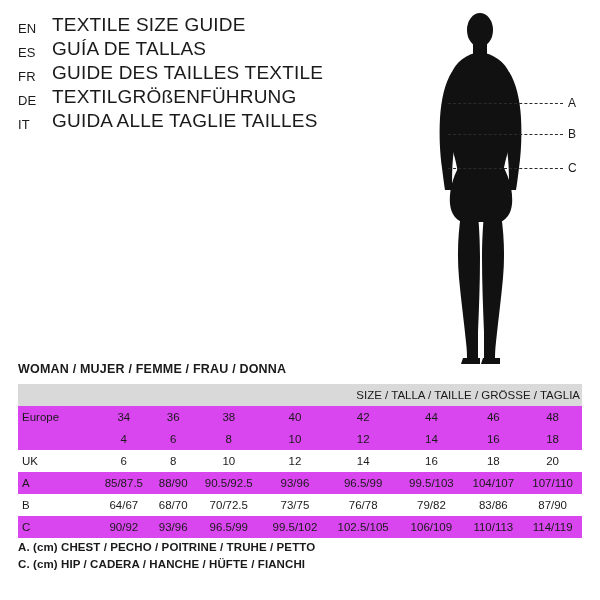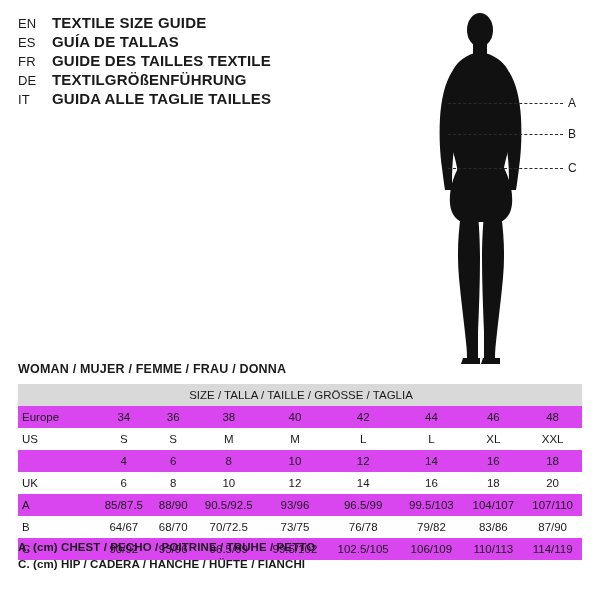--- a/index.html
+++ b/index.html
@@ -28,25 +28,24 @@
     align-items: flex-end;
     margin-bottom: 2px;
   }
   .lang-code {
     width: 34px;
     font-size: 13px;
     letter-spacing: 0.2px;
     color: #1a1a1a;
   }
   .lang-title {
-    font-size: 15px;
+    font-size: 19px;
     letter-spacing: 0.2px;
     color: #1a1a1a;
     white-space: nowrap;
-    font-weight: bold;
   }
 
   
   .figure-wrap {
     position: absolute;
     top: 8px;
     left: 400px;
     width: 195px;
     height: 360px;
   }
@@ -96,21 +95,21 @@
   .size-table td.first {
     text-align: left;
     padding-left: 4px;
     width: 72px;
   }
   .row-head {
     background: #d9d9d9;
   }
   .row-head td {
     font-weight: normal;
-    text-align: center;
+    text-align: right;
     padding-left: 4px;
     font-size: 11.5px;
   }
   .row-shade {
     background: #d946ef;
   }
   .row-plain {
     background: #ffffff;
   }
 
@@ -234,31 +233,20 @@
       <td>34</td>
       <td>36</td>
       <td>38</td>
       <td>40</td>
       <td>42</td>
       <td>44</td>
       <td>46</td>
       <td>48</td>
     </tr>
 
-    <tr class="row-plain">
-      <td class="first">US</td>
-      <td>S</td>
-      <td>S</td>
-      <td>M</td>
-      <td>M</td>
-      <td>L</td>
-      <td>L</td>
-      <td>XL</td>
-      <td>XXL</td>
-    </tr>
 
     <tr class="row-shade">
       <td class="first"></td>
       <td>4</td>
       <td>6</td>
       <td>8</td>
       <td>10</td>
       <td>12</td>
       <td>14</td>
       <td>16</td>

